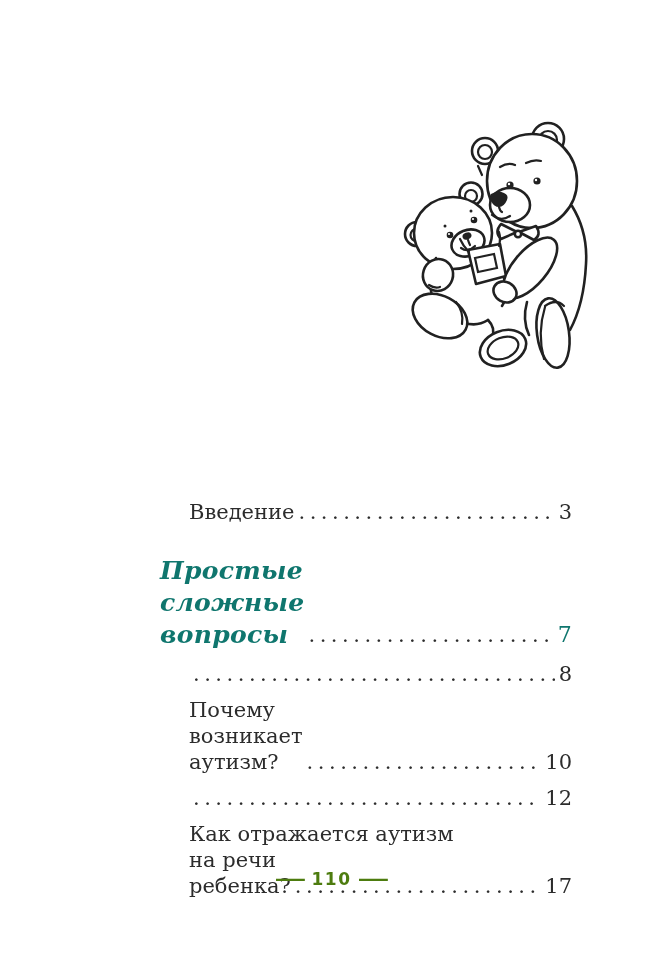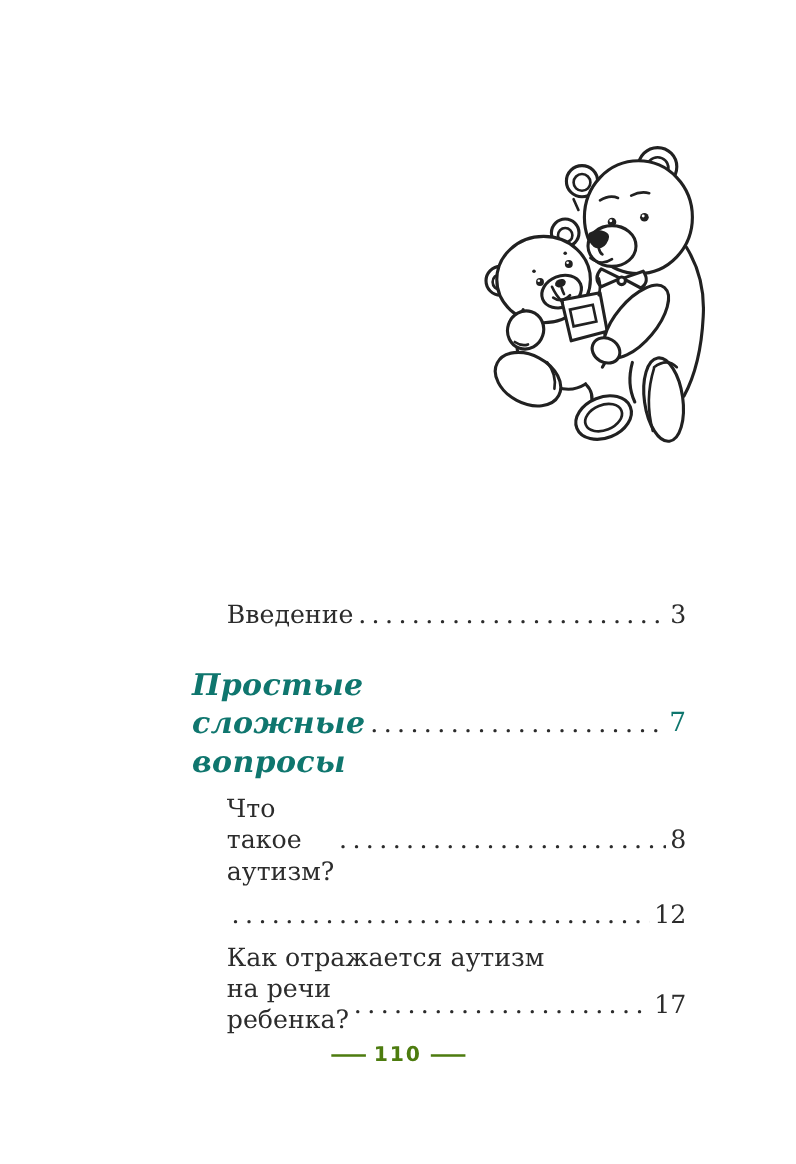--- a/index.html
+++ b/index.html
@@ -8,21 +8,21 @@
     overflow:hidden; font-family:"DejaVu Serif","Liberation Serif",serif;
     color:#2c2c2c;
   }
   .page-title {
     position:absolute; left:158px; top:118px;
     font-size:37px; font-style:italic; font-weight:600;
     color:#1e1e1e; letter-spacing:0.5px; line-height:1.1;
   }
   .illustration { position:absolute; left:398px; top:106px; width:204px; height:268px; }
   .toc { position:absolute; left:160px; top:499px; width:412px; }
-  .toc-row { display:flex; align-items:center; }
+  .toc-row { display:flex; align-items:flex-end; }
   .toc-entry { font-size:21px; line-height:26px; margin-bottom:10px; color:#2c2c2c; }
   .indent { padding-left:29px; }
   .toc-intro { margin-bottom:0; }
   .toc-section {
     font-size:25px; line-height:32px; font-style:italic; font-weight:700;
     color:#0f766e; margin:30px 0 10px 0; letter-spacing:0.3px;
   }
   .toc-section .toc-page { font-size:22px; font-weight:400; font-style:normal; }
   .toc-dots {
     flex:1 1 auto; overflow:hidden; white-space:nowrap;
@@ -138,25 +138,29 @@
       <span class="toc-page">3</span>
     </div>
 
     <div class="toc-section toc-row">
       <span class="toc-label">Простые сложные вопросы</span>
       <span class="toc-dots"></span>
       <span class="toc-page">7</span>
     </div>
 
     <div class="toc-entry toc-row indent">
-      <span class="toc-label">Что такое аутизм?</span>
       <span class="toc-dots"></span>
       <span class="toc-page">8</span>
     </div>
 
+    <div class="toc-entry toc-row indent">
+      <span class="toc-label">Почему возникает аутизм?</span>
+      <span class="toc-dots"></span>
+      <span class="toc-page">10</span>
+    </div>
 
     <div class="toc-entry toc-row indent">
       <span class="toc-dots"></span>
       <span class="toc-page">12</span>
     </div>
 
     <div class="toc-entry indent">
       <div class="toc-line1">Как отражается аутизм</div>
       <div class="toc-row">
         <span class="toc-label">на речи ребенка?</span>

